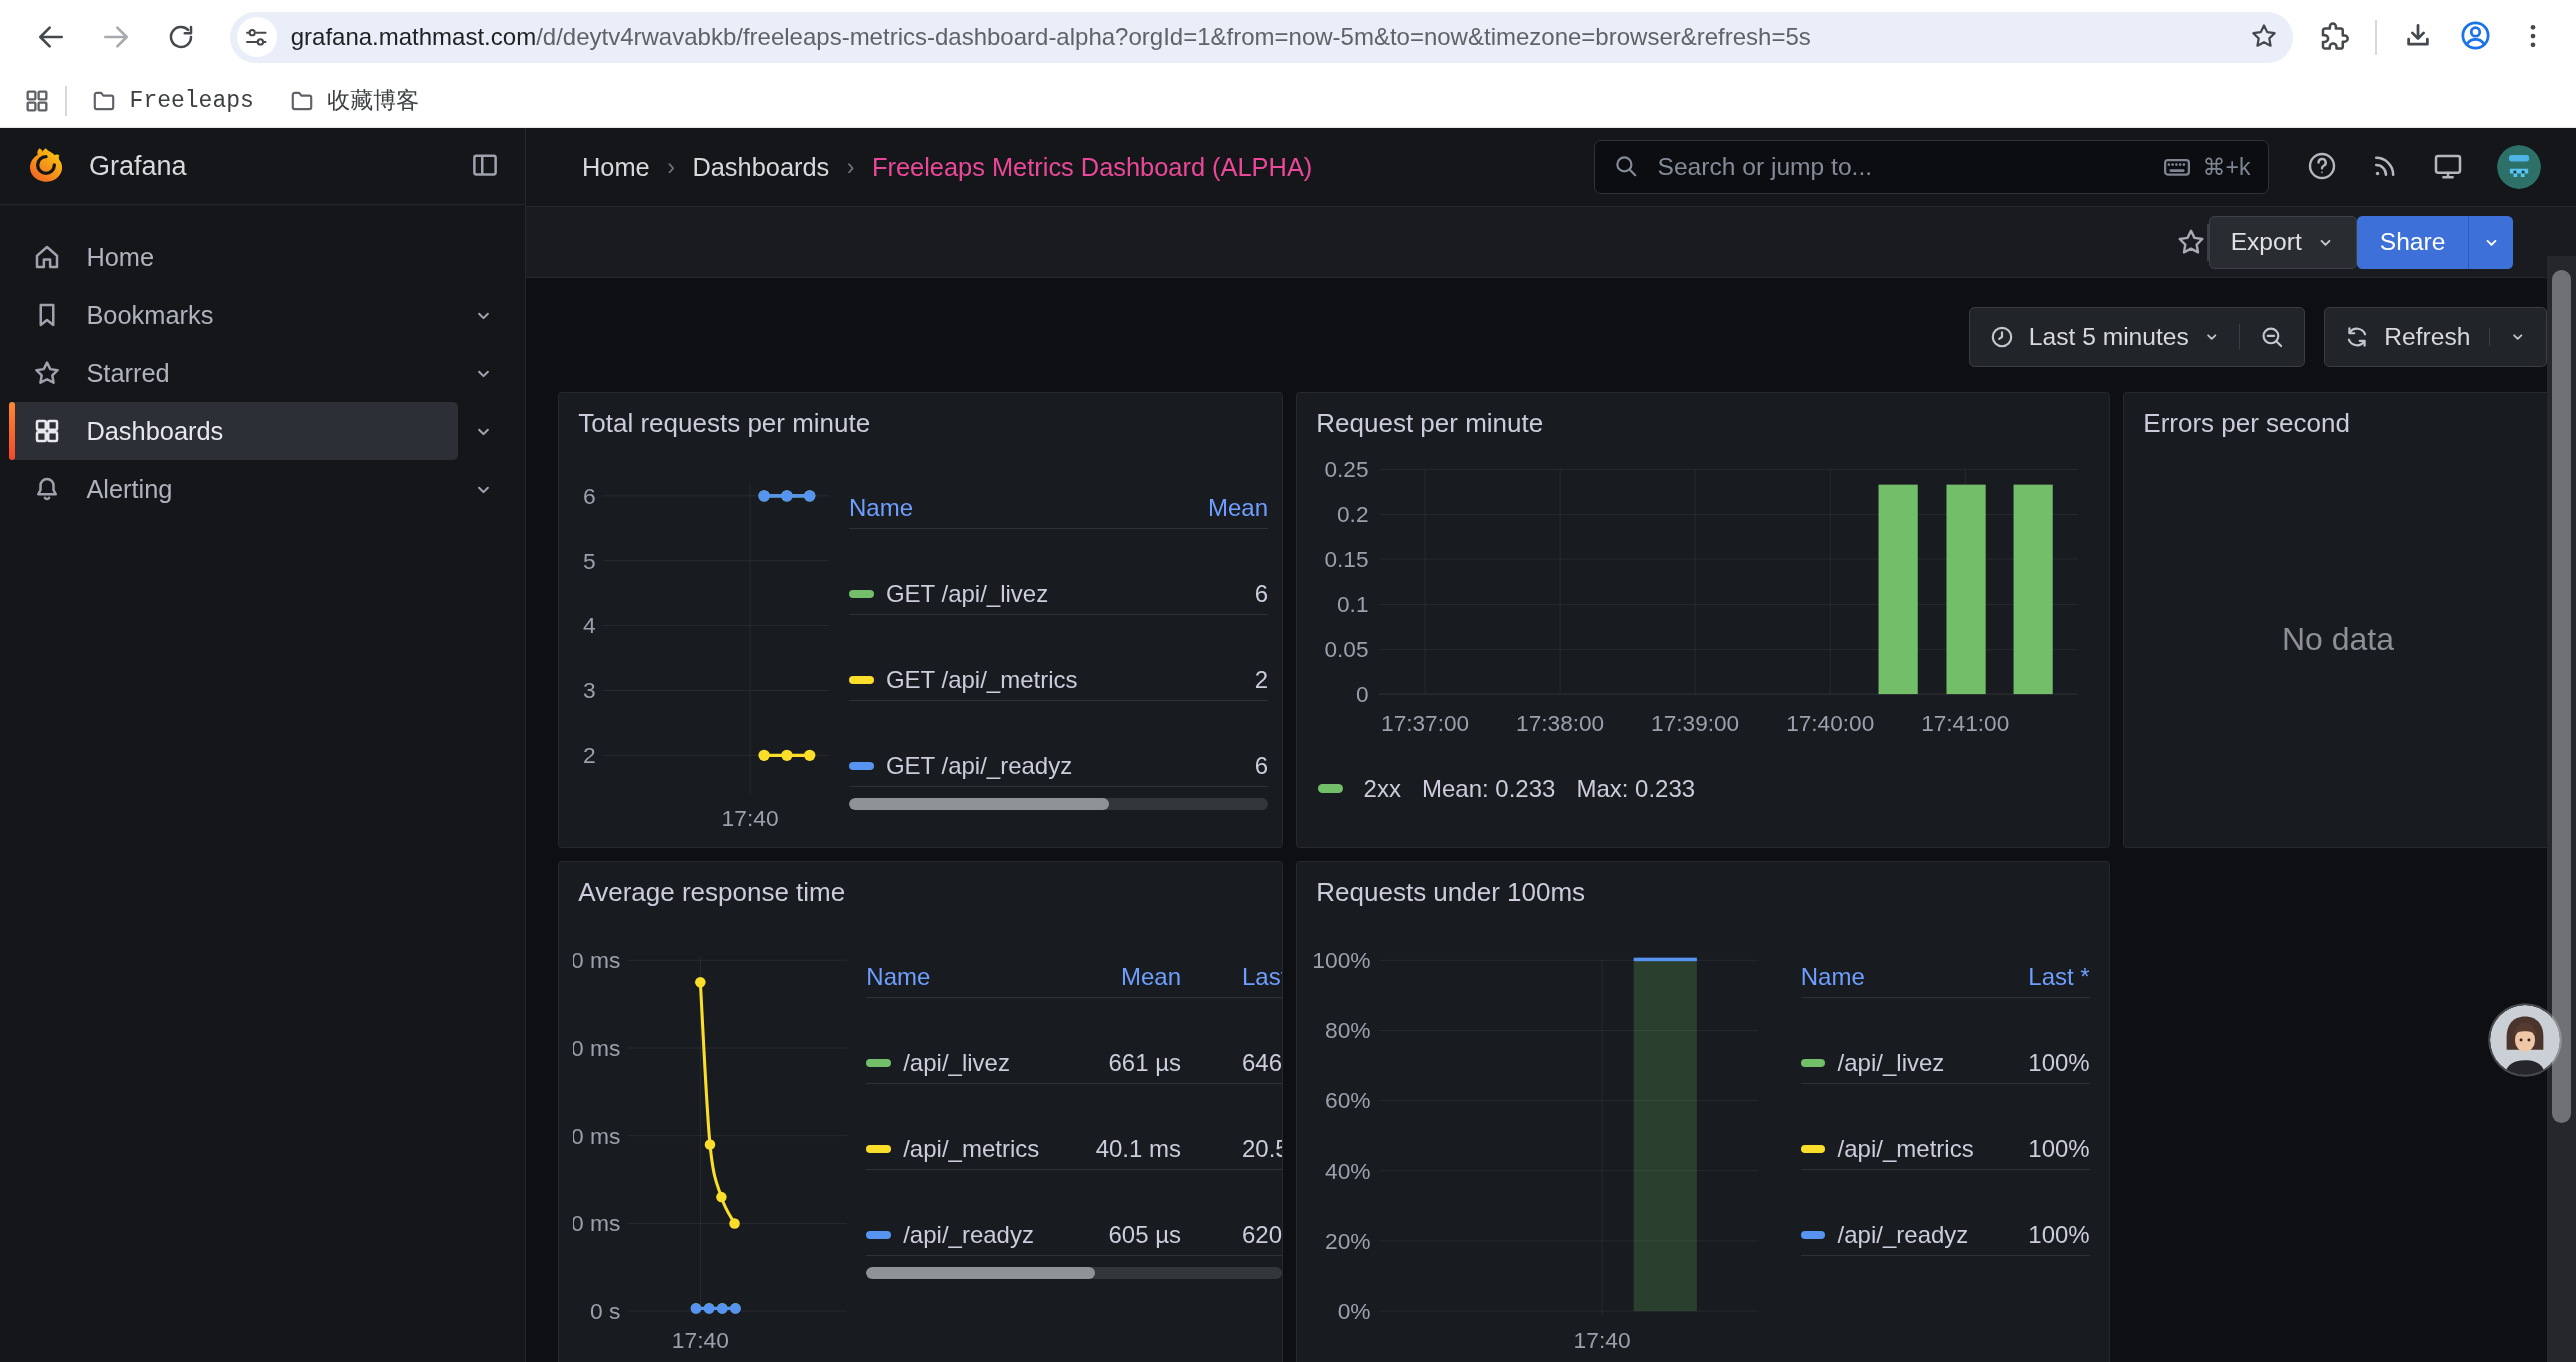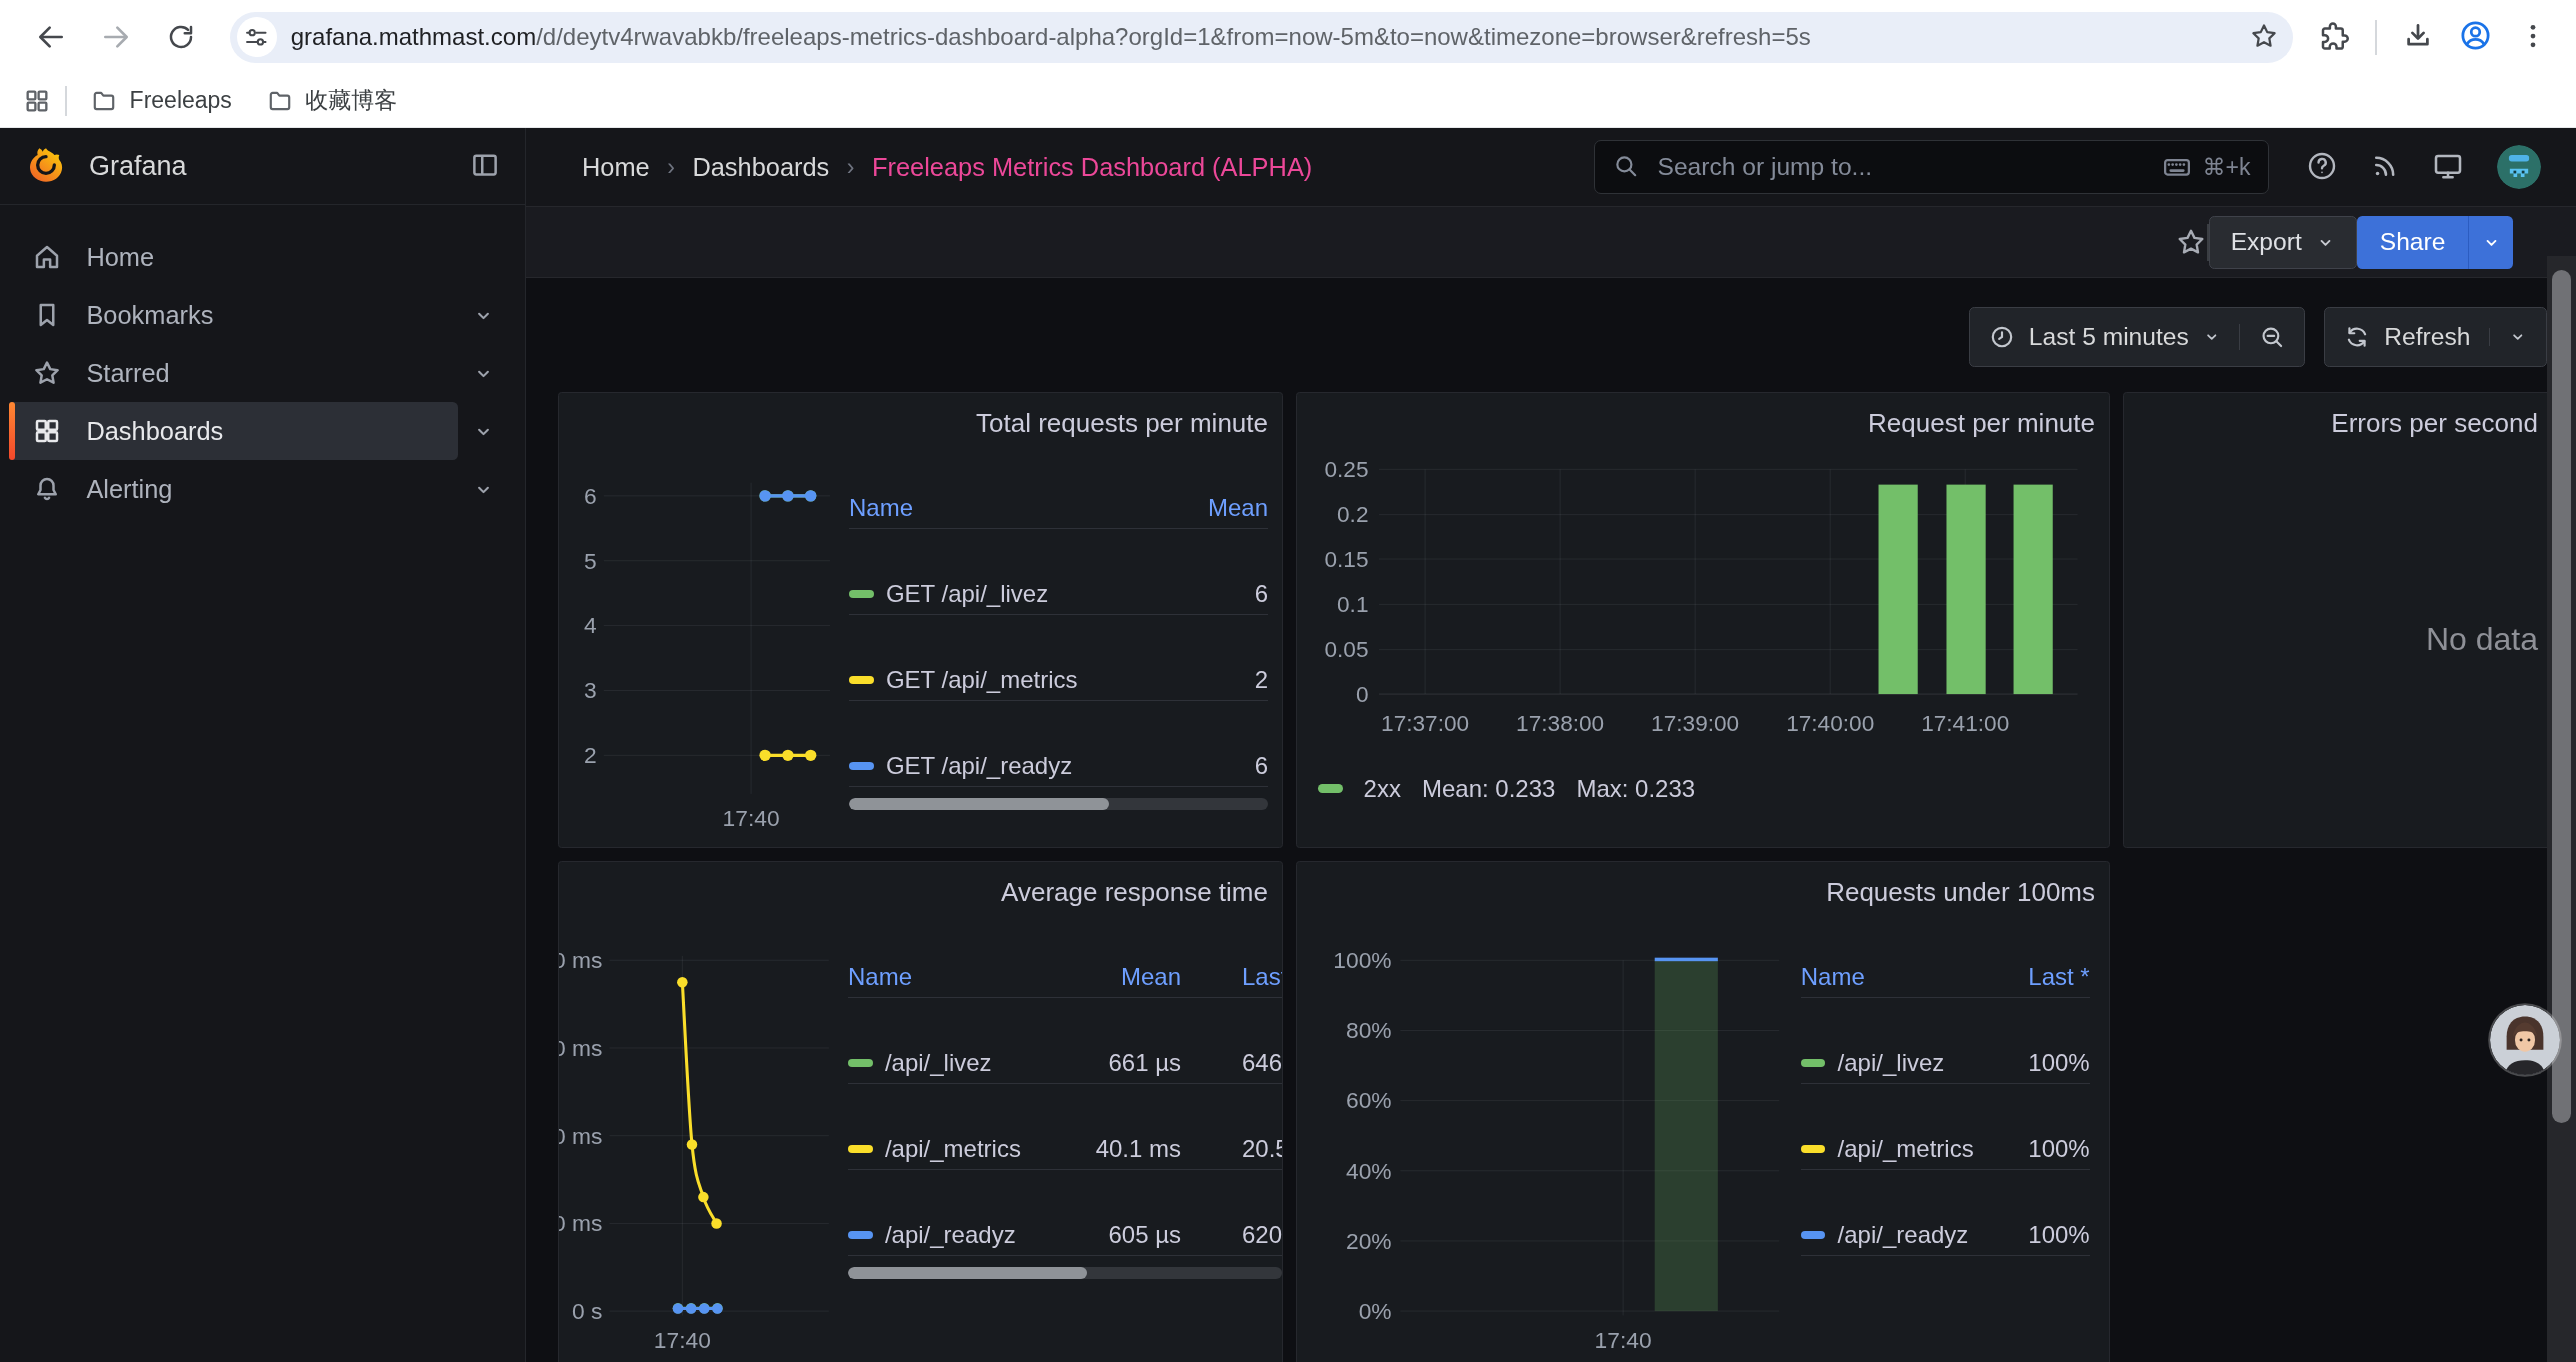--- a/index.html
+++ b/index.html
@@ -12,21 +12,21 @@
   .browser-toolbar { height:74px; display:flex; align-items:center; padding:0 23px; gap:8.8px; }
   .nav-icon { width:56px; height:56px; display:flex; align-items:center; justify-content:center; border-radius:50%; color:#45484d; flex:0 0 auto; }
   .nav-icon.disabled { color:#a7abb0; }
   .url-pill { flex:1; height:51px; background:#E9EEF8; border-radius:25.4px; display:flex; align-items:center; padding:0 14px 0 7px; margin:0 12.3px; overflow:hidden; }
   .site-btn { width:40px; height:40px; border-radius:50%; background:#ffffff; display:flex; align-items:center; justify-content:center; color:#45484d; flex:0 0 auto; }
   .url-text { flex:1; font-size:24px; color:#202124; white-space:nowrap; overflow:hidden; margin-left:14px; }
   .url-text .path { color:#5F6368; }
   .pill-star { color:#45484d; flex:0 0 auto; margin-left:10.5px; }
   .chrome-right { display:flex; align-items:center; gap:26px; padding:0 5.3px; color:#45484d; }
   .vdiv-light { width:1.8px; height:35px; background:#D5D8DC; }
-  .browser-bookmarks { height:54px; display:flex; align-items:center; gap:14px; padding:0 23px; border-bottom:0.9px solid #E6E8EA; }
+  .browser-bookmarks { height:54px; display:flex; align-items:center; gap:14px; padding:0 23px; border-bottom:0.9px solid #E6E8EA;font-family:Liberation Mono, monospace; }
   .bm-item { display:flex; align-items:center; gap:12.3px; color:#3C4043; font-size:23px; padding:5.3px 10.5px; border-radius:14px; }
   .bm-icons { color:#5F6368; display:flex; align-items:center; }
 
   
   .app { display:flex; height:1235px; background:#0E0F13; position:relative; }
 
   
   .sidebar { width:526px; flex:0 0 auto; background:#15161A; border-right:0.9px solid #24262B; display:flex; flex-direction:column; }
   .sb-head { height:77px; display:flex; align-items:center; padding:0 24.6px 0 26px; border-bottom:0.9px solid #24262B; }
   .sb-brand { font-size:27px; color:#D8D9DA; font-weight:500; margin-left:23px; flex:1; }
@@ -63,21 +63,21 @@
 
   
   .canvas { flex:1; background:#0E0F13; padding:29px 23px 0 32px; overflow:hidden; }
   .controls-row { display:flex; justify-content:flex-end; gap:19px; margin-bottom:24.6px; padding-right:6.1px; }
   .ctl-group { display:flex; align-items:center; height:60px; background:#212429; border:0.9px solid #3A3D44; border-radius:5.3px; color:#D8D9DA; font-size:24.6px; }
   .ctl-seg { display:flex; align-items:center; gap:14px; padding:0 19px; }
   .ctl-seg + .ctl-seg { border-left:0.9px solid #3A3D44; }
   .ctl-ic { color:#C3C7CE; display:flex; }
 
   .grid-row { display:flex; gap:13px; margin-bottom:13px; }
-  .panel { background:#181B1F; border:0.9px solid #26282E; border-radius:3.5px; padding:10.5px 14px; overflow:hidden; display:flex; flex-direction:column;align-items:flex-end; }
+  .panel { background:#181B1F; border:0.9px solid #26282E; border-radius:3.5px; padding:10.5px 14px; overflow:hidden; display:flex; flex-direction:column; }
   .p-w1 { width:725px; height:456px; }
   .p-w2 { width:814px; height:456px; }
   .p-w3 { flex:1; height:456px; }
   .row2 .panel { height:570px; }
   .panel-title { font-size:26px; color:#CCCCDC; font-weight:500; line-height:40px; padding-left:5.3px; flex:0 0 auto; }
   .panel-body { flex:1; display:flex; gap:12.3px; min-height:0; }
   .panel-body.col { flex-direction:column; }
   .no-data { flex:1; display:flex; align-items:center; justify-content:center; color:#8E9097; font-size:32px; }
 
   svg.chart { flex:0 0 auto; }

